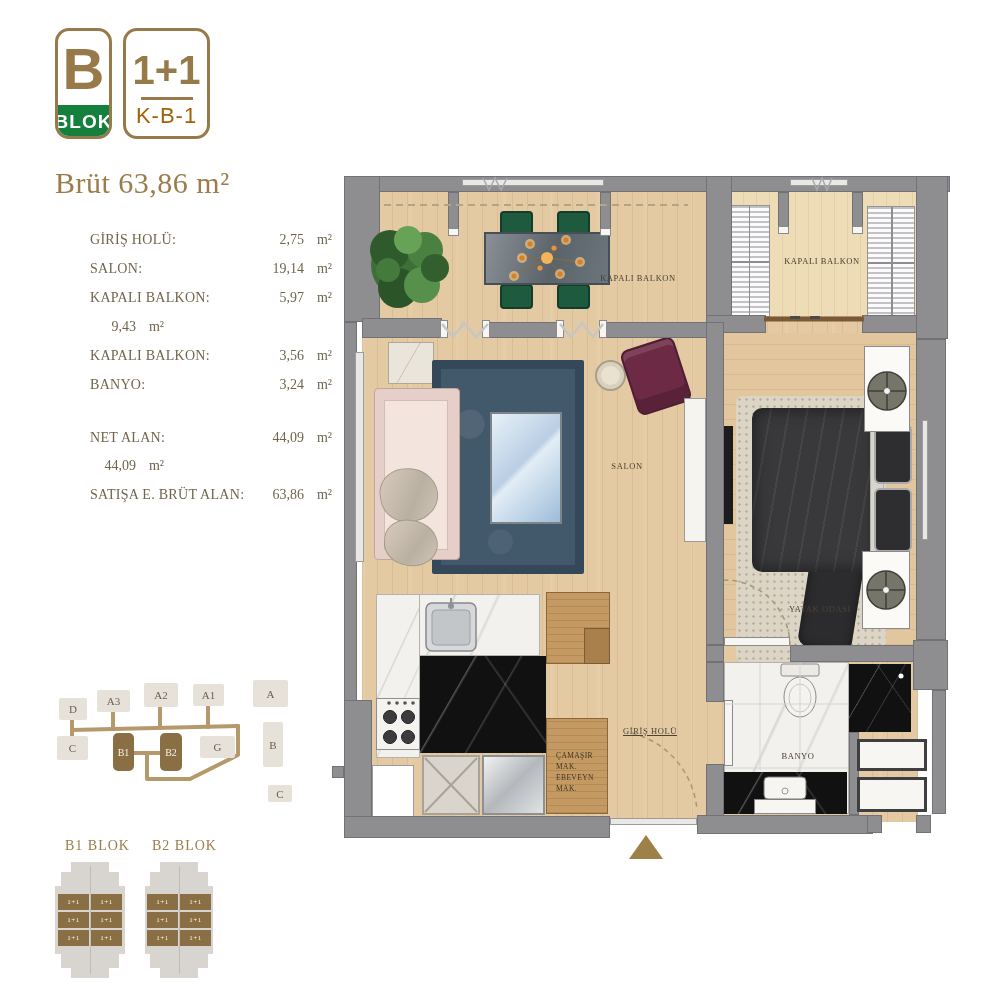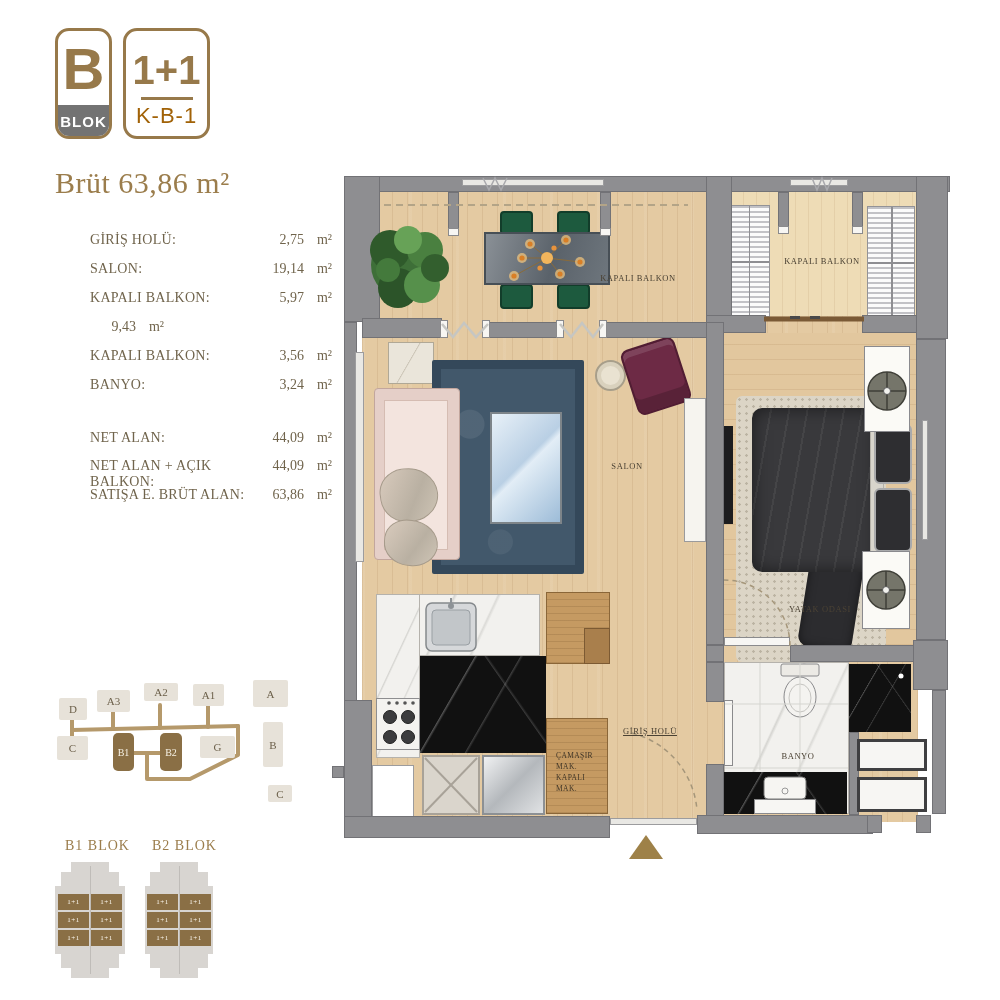--- a/index.html
+++ b/index.html
@@ -5,22 +5,22 @@
   html,body{margin:0;padding:0;background:#fff;}
   .page{position:relative;width:1000px;height:1000px;background:#ffffff;overflow:hidden;
         font-family:"Liberation Serif",serif;}
   .abs{position:absolute;}
 
   
   .badge{position:absolute;border:3px solid #97794a;border-radius:14px;background:#fff;
          overflow:hidden;box-sizing:border-box;font-family:"Liberation Sans",sans-serif;}
   .badge-b-letter{height:74px;display:flex;align-items:center;justify-content:center;
          font-size:58px;font-weight:bold;color:#97794a;}
-  .badge-b-word{height:33px;background:#737373;color:#fff;display:flex;align-items:center;
-         justify-content:center;font-size:15px;letter-spacing:1px;font-weight:bold;}
+  .badge-b-word{height:33px;background:#15803d;color:#fff;display:flex;align-items:center;
+         justify-content:center;font-size:19px;letter-spacing:1px;font-weight:bold;}
   .badge-unit-type{height:62px;display:flex;align-items:flex-end;justify-content:center;
          font-size:40px;font-weight:bold;color:#97794a;}
   .badge-unit-rule{width:52px;border-top:3px solid #97794a;margin:4px auto 3px auto;}
   .badge-unit-code{text-align:center;font-size:22px;color:#a16207;letter-spacing:1px;}
   .title{position:absolute;left:55px;top:166px;font-size:30px;color:#9b7d4c;letter-spacing:.5px;}
 
   
   .atable{position:absolute;left:55px;width:242px;color:#70644c;font-size:14px;}
   .arow{position:absolute;left:0;width:100%;display:flex;align-items:baseline;margin-left:35px;}
   .alabel{flex:1;letter-spacing:.3px;}
@@ -153,21 +153,20 @@
         <span class="aunit">m²</span>
       </div>
   </div>
   <div class="atable" style="top:430px;height:90px;">
     <div class="arow" style="top:0px;">
         <span class="alabel">NET ALAN:</span>
         <span class="aval">44,09</span>
         <span class="aunit">m²</span>
       </div>
     <div class="arow" style="top:28px;">
-        <span class="alabel">NET ALAN + AÇIK BALKON:</span>
         <span class="aval">44,09</span>
         <span class="aunit">m²</span>
       </div>
     <div class="arow" style="top:57px;">
         <span class="alabel">SATIŞA E. BRÜT ALAN:</span>
         <span class="aval">63,86</span>
         <span class="aunit">m²</span>
       </div>
   </div>
 
@@ -404,27 +403,27 @@
 
   <div class="lbl" style="left:590px;top:273px;width:96px;">KAPALI BALKON</div>
   <div class="lbl" style="left:774px;top:256px;width:96px;">KAPALI BALKON</div>
   <div class="lbl" style="left:597px;top:461px;width:60px;">SALON</div>
   <div class="lbl" style="left:780px;top:604px;width:80px;">YATAK ODASI</div>
   <div class="lbl" style="left:610px;top:726px;width:80px;text-decoration:underline;">GİRİŞ HOLÜ</div>
   <div class="lbl" style="left:768px;top:751px;width:60px;">BANYO</div>
   <div class="laundry-text" style="left:556px;top:750px;width:50px;">
     <span>ÇAMAŞIR</span>
     <span>MAK.</span>
-    <span>KAPALI</span>
+    <span>EBEVEYN</span>
     <span>MAK.</span>
   </div>
 
   <div class="sblock" style="left:59px;top:698px;width:28px;height:22px;">D</div>
   <div class="sblock" style="left:97px;top:690px;width:33px;height:22px;">A3</div>
-  <div class="sblock" style="left:144px;top:683px;width:34px;height:18px;">A2</div>
+  <div class="sblock" style="left:144px;top:683px;width:34px;height:24px;">A2</div>
   <div class="sblock" style="left:193px;top:684px;width:31px;height:22px;">A1</div>
   <div class="sblock" style="left:253px;top:680px;width:35px;height:27px;">A</div>
   <div class="sblock" style="left:57px;top:736px;width:31px;height:24px;">C</div>
   <div class="sblock gold" style="left:113px;top:733px;width:21px;height:38px;">B1</div>
   <div class="sblock gold" style="left:160px;top:733px;width:22px;height:38px;">B2</div>
   <div class="sblock" style="left:200px;top:736px;width:35px;height:22px;">G</div>
   <div class="sblock" style="left:263px;top:722px;width:20px;height:45px;">B</div>
   <div class="sblock" style="left:268px;top:785px;width:24px;height:17px;">C</div>
 
   <div class="plate-title" style="left:65px;top:838px;">B1 BLOK</div>

